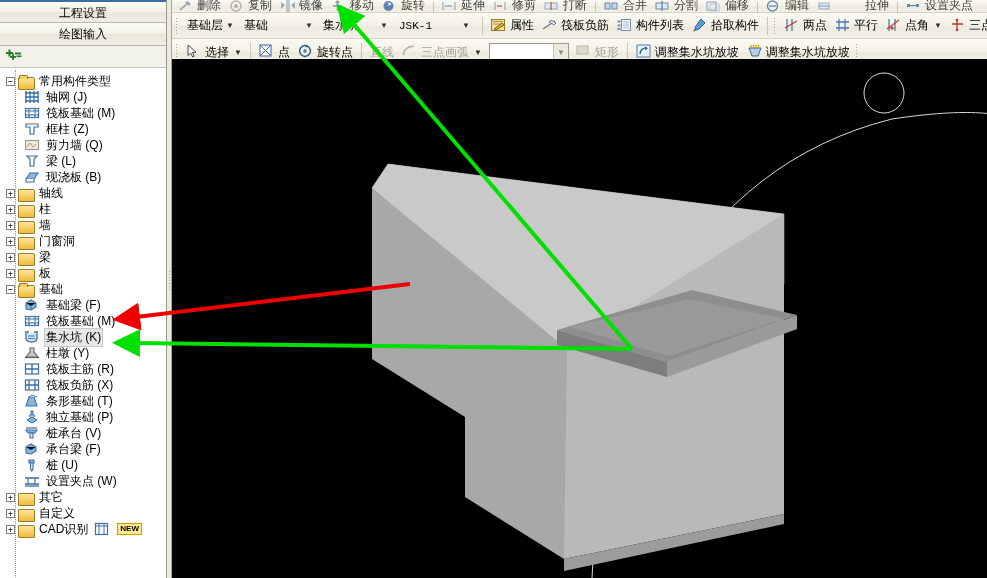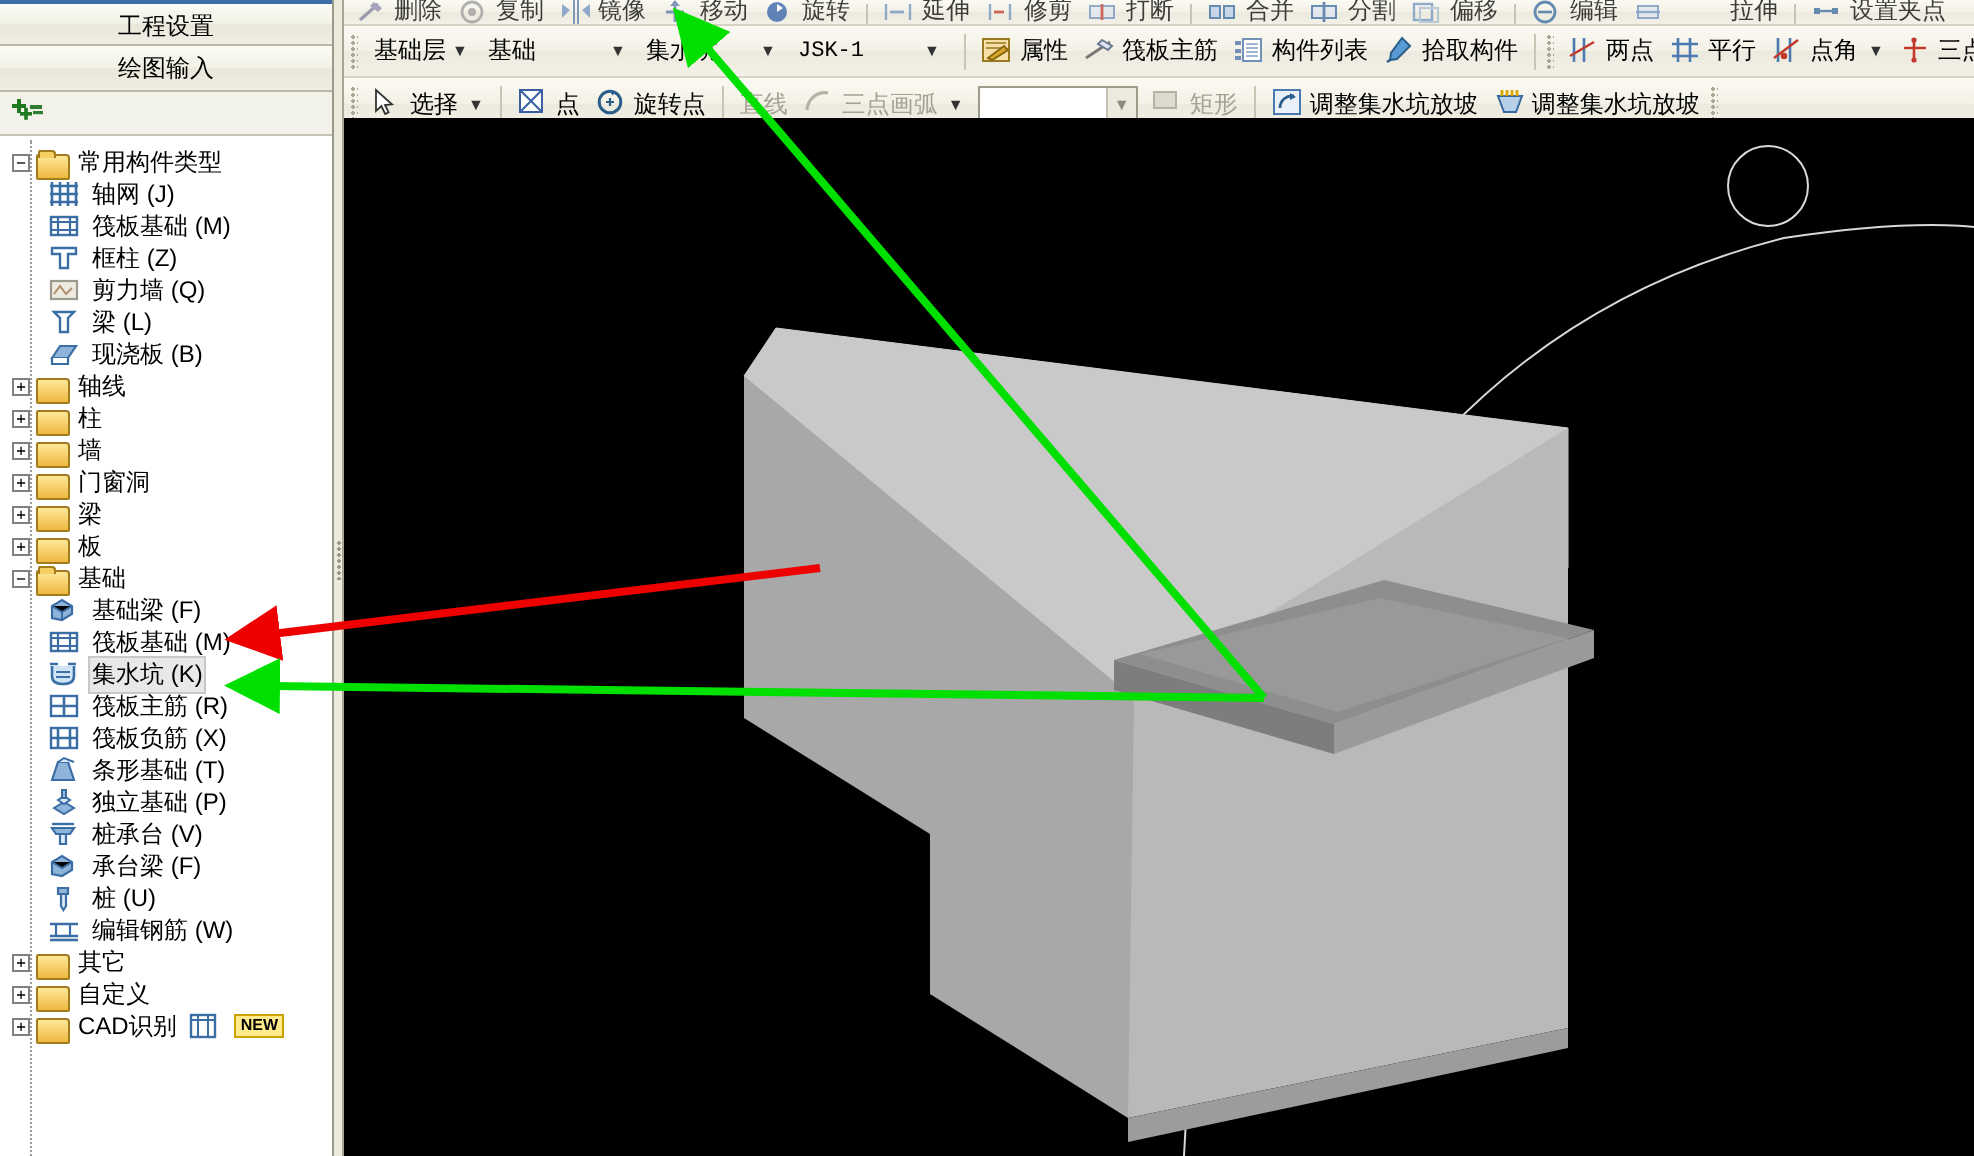--- a/index.html
+++ b/index.html
@@ -258,20 +258,27 @@
           <div class="tnode lvl1 sel">
             <span class="ci"><svg width="16" height="14" viewBox="0 0 16 14">
                 <path d="M2 3 L2 8 Q2 12 7.5 12 Q13 12 13 8 L13 3" fill="#cfe4f5" stroke="#3a6ea5" stroke-width="1.3"></path>
                 <path d="M4 6 H11 M4 8.5 H11" stroke="#3a6ea5" stroke-width="0.9"></path>
                 <path d="M1 2 H5 M10 2 H14" stroke="#3a6ea5" stroke-width="1.3"></path>
               </svg></span>
             <span class="lbl">集水坑 (K)</span>
           </div>
           <div class="tnode lvl1">
             <span class="ci"><svg width="16" height="14" viewBox="0 0 16 14">
+                <path d="M6 2 H10 V6 L14 11 H2 L6 6 Z" fill="#c8c8c8" stroke="#666" stroke-width="1.1"></path>
+                <path d="M1 11.5 H15" stroke="#666" stroke-width="1.2"></path>
+              </svg></span>
+            <span class="lbl">柱墩 (Y)</span>
+          </div>
+          <div class="tnode lvl1">
+            <span class="ci"><svg width="16" height="14" viewBox="0 0 16 14">
                 <rect x="1.5" y="2" width="13" height="10" fill="#ffffff" stroke="#3a6ea5" stroke-width="1.2"></rect>
                 <path d="M8 2 V12 M1.5 7 H14.5" stroke="#3a6ea5" stroke-width="1.3"></path>
               </svg></span>
             <span class="lbl">筏板主筋 (R)</span>
           </div>
           <div class="tnode lvl1">
             <span class="ci"><svg width="16" height="14" viewBox="0 0 16 14">
                 <rect x="1.5" y="2" width="13" height="10" fill="#ffffff" stroke="#3a6ea5" stroke-width="1.2"></rect>
                 <path d="M5 2 V12 M11 2 V12 M1.5 7 H14.5" stroke="#3a6ea5" stroke-width="1.3"></path>
               </svg></span>
@@ -313,21 +320,21 @@
                 <path d="M6.5 5 H9 V11 L7.7 13 L6.5 11 Z" fill="#dbe9f6" stroke="#3a6ea5" stroke-width="1.1"></path>
               </svg></span>
             <span class="lbl">桩 (U)</span>
           </div>
           <div class="tnode lvl1">
             <span class="ci"><svg width="16" height="14" viewBox="0 0 16 14">
                 <path d="M1 4 H15 M1 10 H15" stroke="#3a6ea5" stroke-width="1.3"></path>
                 <path d="M4 4 V10 M11 4 V10" stroke="#3a6ea5" stroke-width="1.1"></path>
                 <path d="M1 12 H15" stroke="#3a6ea5" stroke-width="1.3"></path>
               </svg></span>
-            <span class="lbl">编辑钢筋 (W)</span>
+            <span class="lbl">设置夹点 (W)</span>
           </div>
           <div class="tnode lvl0">
             <span class="expander">+</span>
             <span class="folder"></span>
             <span class="lbl">其它</span>
           </div>
           <div class="tnode lvl0">
             <span class="expander">+</span>
             <span class="folder"></span>
             <span class="lbl">自定义</span>
@@ -495,21 +502,21 @@
         <span>属性</span>
       </div>
 
       <div class="tbitem">
         <span class="ico">
           <svg width="16" height="14" viewBox="0 0 16 14">
             <path d="M1 11 L13 3" stroke="#777" stroke-width="1.4" fill="none"></path>
             <path d="M9 2 L14 5 L12 7 L7 4 Z" fill="#dfe6ef" stroke="#6a7a90"></path>
           </svg>
         </span>
-        <span>筏板主筋</span>
+        <span>筏板负筋</span>
       </div>
 
       <div class="tbitem">
         <span class="ico">
           <svg width="14" height="14" viewBox="0 0 14 14">
             <rect x="4.5" y="1.5" width="9" height="11" fill="#fff" stroke="#7090b8"></rect>
             <path d="M6 4 H12 M6 6 H12 M6 8 H12 M6 10 H12" stroke="#9fb6d0"></path>
             <rect x="0.5" y="2.5" width="3" height="2" fill="#7090b8"></rect>
             <rect x="0.5" y="6.5" width="3" height="2" fill="#7090b8"></rect>
             <rect x="0.5" y="10" width="3" height="2" fill="#7090b8"></rect>

